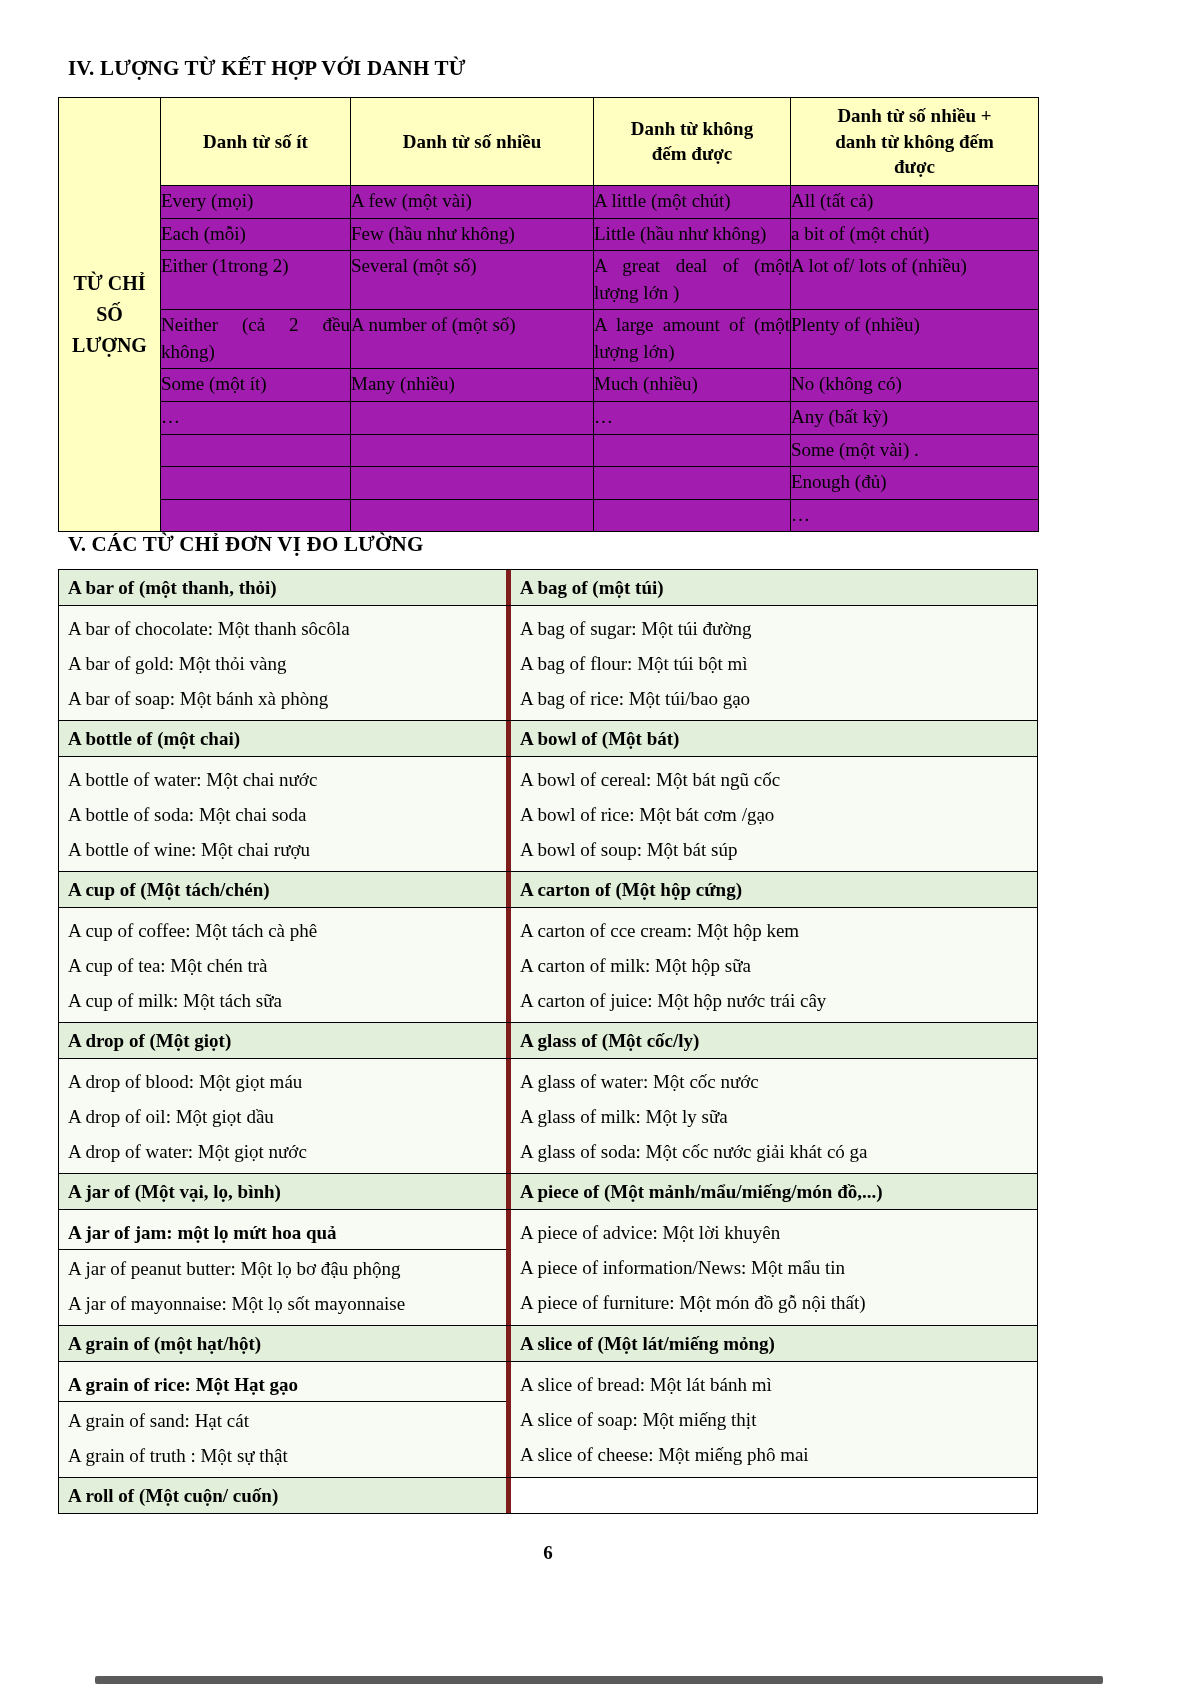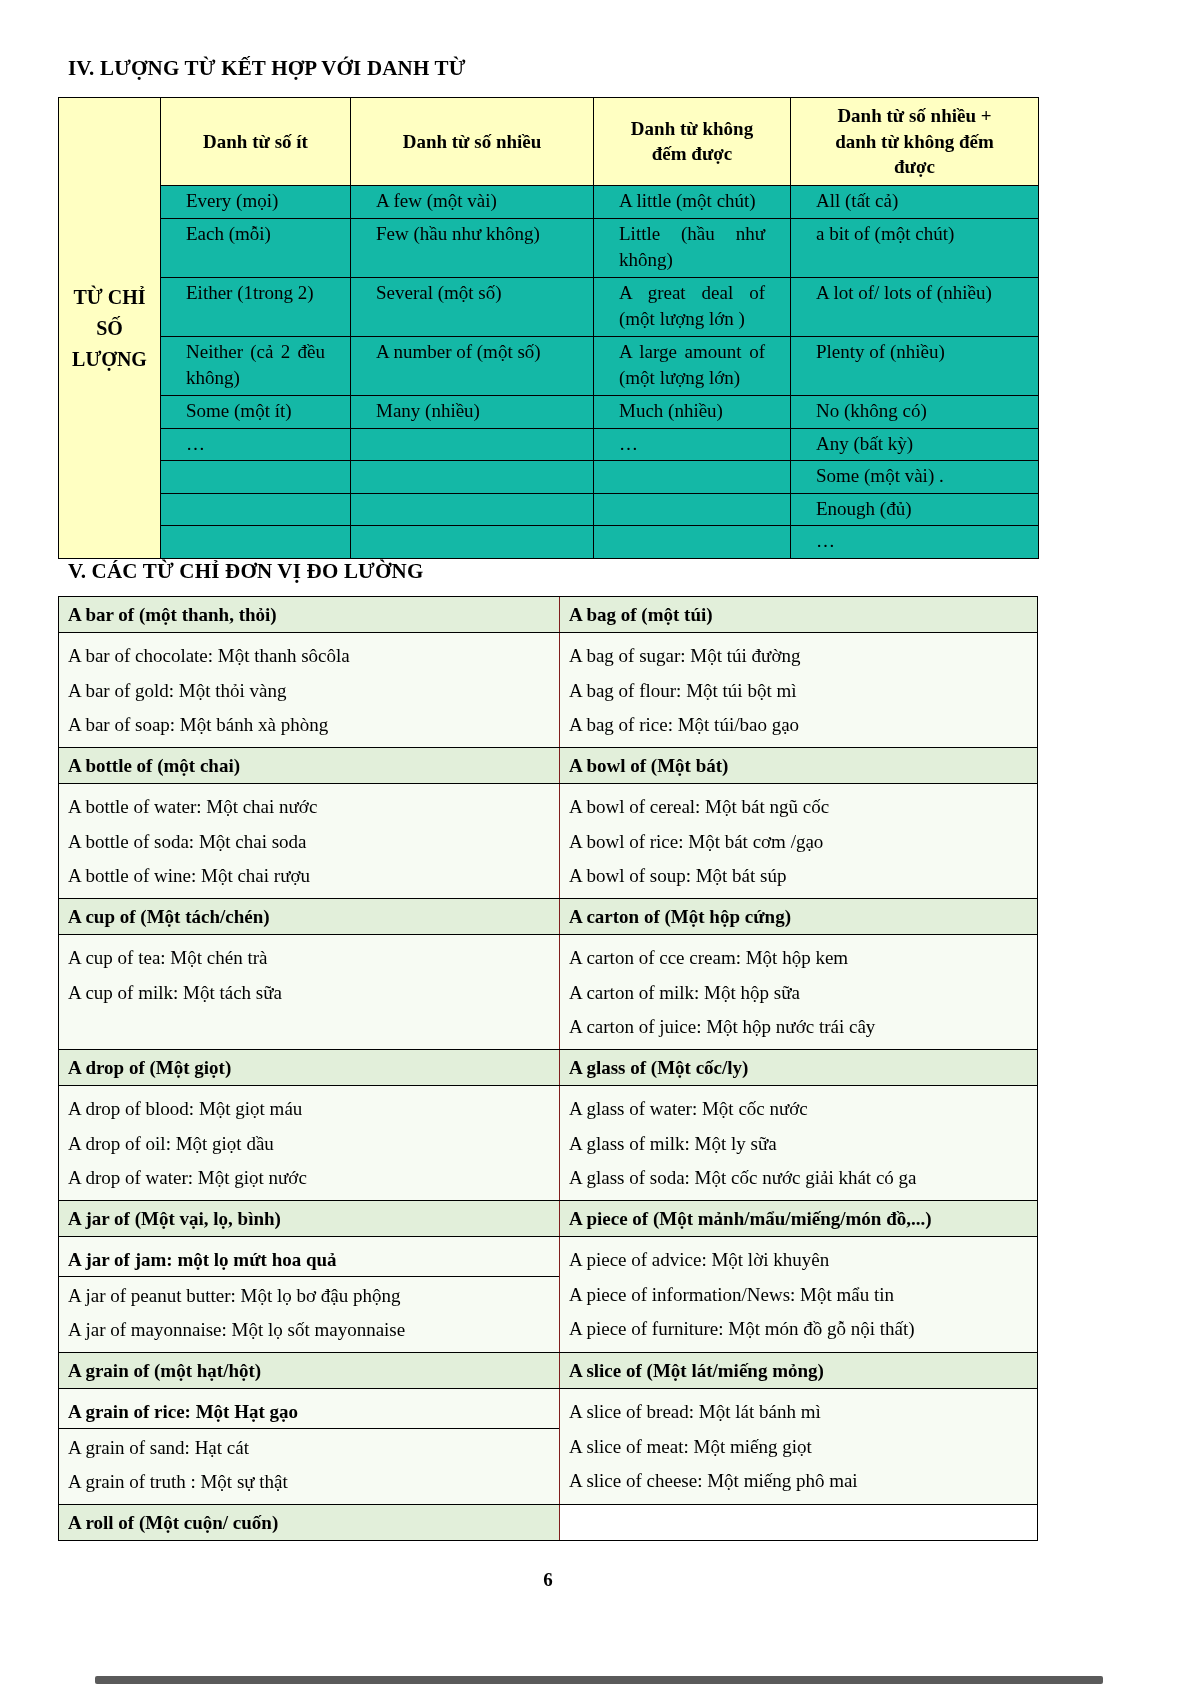--- a/index.html
+++ b/index.html
@@ -15,30 +15,30 @@
   
   .q-table { border-collapse:collapse; width:980px; font-size:19px; table-layout:fixed; }
   .q-table th, .q-table td { border:1px solid #000; }
   .q-table th {
     background:var(--yellow-header,#ffffc2);
     white-space:pre-line; text-align:center; vertical-align:middle;
     padding:5px 6px; line-height:1.35; font-size:19px;
   }
   .q-table th.side { font-size:20px; line-height:1.55;margin-left:6px; }
   .q-table td {
-    padding:2px 25px 3px; vertical-align:top; text-align:justify;
-    height:30px; line-height:1.4; background:#14b8a6;
+    padding:2px 0 3px; vertical-align:top; text-align:justify;
+    height:30px; line-height:1.4; background:#a21caf;
   }
 
   
   .measure-table { width:980px; border:1px solid #000; font-size:19px; }
   .m-row { display:flex; align-items:stretch; }
   .m-row + .m-row { border-top:1px solid #000; }
   .m-cell { min-height:100%; }
-  .m-left { width:501px; flex:none; border-right:1px solid #7f1d1d; }
+  .m-left { width:452px; flex:none; border-right:5px solid #7f1d1d; }
   .m-cell:last-child { flex:1; }
   .m-head .m-cell { background:var(--green-header,#e2efda); font-weight:bold; padding:6px 9px 5px; line-height:1.25; }
   .m-head .m-cell.blank { background:#ffffff; }
   .m-body .m-cell { background:var(--green-body,#f7fbf3); padding:4px 0 6px; }
   .m-line { padding:7px 9px 4px; line-height:1.25; }
   .m-line.bold { font-weight:bold; }
   .m-line.rule { border-bottom:1px solid #000; }
 
   .page-number { width:980px; text-align:center; font-weight:bold; font-size:19px; margin-top:28px; }
   .bottom-bar {
@@ -165,20 +165,21 @@
           <div class="m-line">A bowl of rice: Một bát cơm /gạo</div>
           <div class="m-line">A bowl of soup: Một bát súp</div>
         </div>
       </div>
       <div class="m-row m-head">
         <div class="m-cell m-left">A cup of (Một tách/chén)</div>
         <div class="m-cell">A carton of (Một hộp cứng)</div>
       </div>
       <div class="m-row m-body">
         <div class="m-cell m-left">
+          <div class="m-line">A cup of coffee: Một tách cà phê</div>
           <div class="m-line">A cup of tea: Một chén trà</div>
           <div class="m-line">A cup of milk: Một tách sữa</div>
         </div>
         <div class="m-cell">
           <div class="m-line">A carton of cce cream: Một hộp kem</div>
           <div class="m-line">A carton of milk: Một hộp sữa</div>
           <div class="m-line">A carton of juice: Một hộp nước trái cây</div>
         </div>
       </div>
       <div class="m-row m-head">
@@ -218,21 +219,21 @@
         <div class="m-cell">A slice of (Một lát/miếng mỏng)</div>
       </div>
       <div class="m-row m-body">
         <div class="m-cell m-left">
           <div class="m-line bold rule">A grain of rice: Một Hạt gạo</div>
           <div class="m-line">A grain of sand: Hạt cát</div>
           <div class="m-line">A grain of truth : Một sự thật</div>
         </div>
         <div class="m-cell">
           <div class="m-line">A slice of bread: Một lát bánh mì</div>
-          <div class="m-line">A slice of meat: Một miếng giọt</div>
+          <div class="m-line">A slice of soap: Một miếng thịt</div>
           <div class="m-line">A slice of cheese: Một miếng phô mai</div>
         </div>
       </div>
       <div class="m-row m-head">
         <div class="m-cell m-left">A roll of (Một cuộn/ cuốn)</div>
         <div class="m-cell blank"></div>
       </div>
     </div>
 
   <div class="page-number">6</div>

